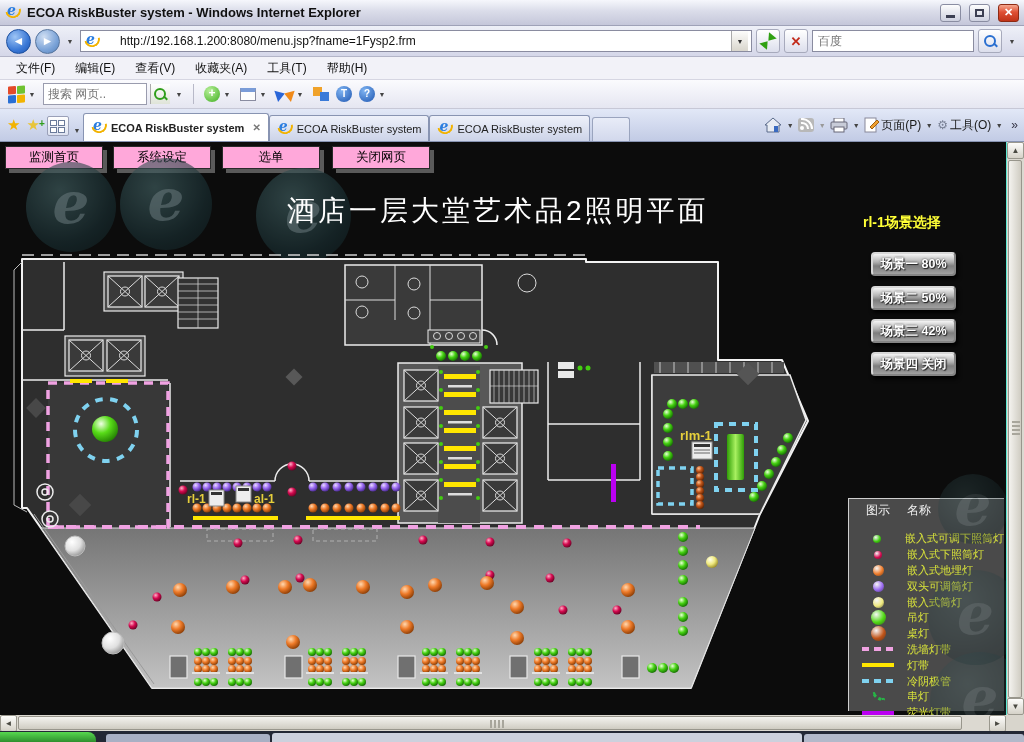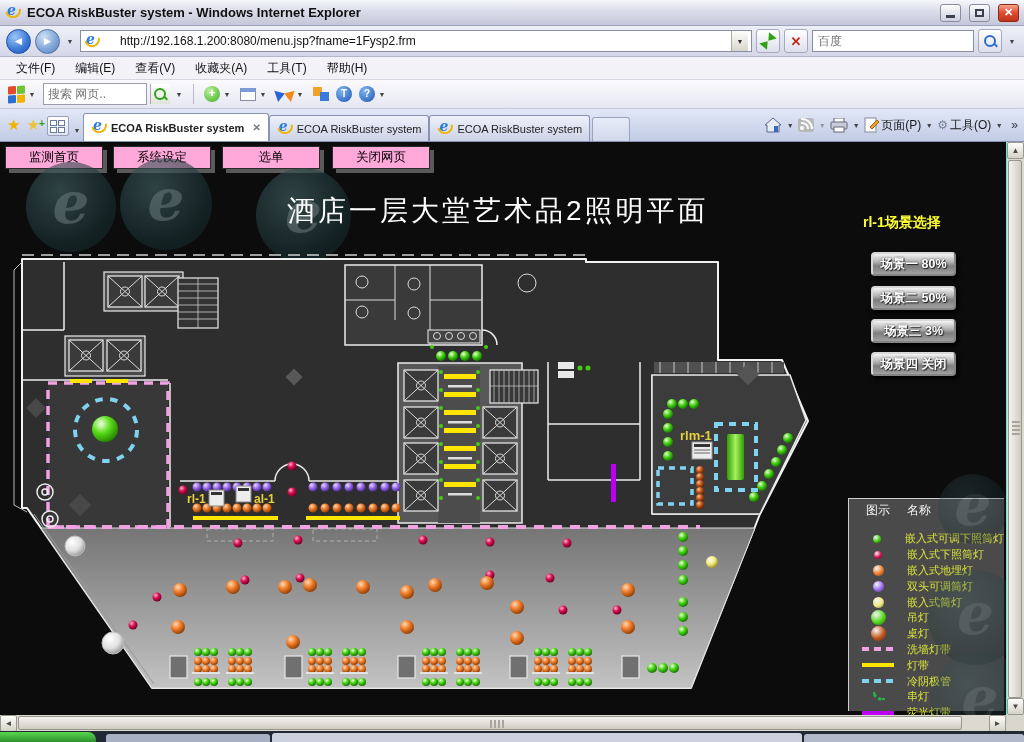--- a/index.html
+++ b/index.html
@@ -283,21 +283,21 @@
     <div class="navbtn" style="left:5px">监测首页</div>
     <div class="navbtn" style="left:113px">系统设定</div>
     <div class="navbtn" style="left:222px">选单</div>
     <div class="navbtn" style="left:332px">关闭网页</div>
 
     <div class="pagetitle">酒店一层大堂艺术品2照明平面</div>
 
     <div class="scene-label">rl-1场景选择</div>
     <div class="scene-btn" style="top:110px">场景一  80%</div>
     <div class="scene-btn" style="top:144px">场景二  50%</div>
-    <div class="scene-btn" style="top:177px">场景三  3%</div>
+    <div class="scene-btn" style="top:177px">场景三  42%</div>
     <div class="scene-btn" style="top:210px">场景四 关闭</div>
 
     <svg class="planwrap" viewBox="0 142 1006 573">
       <defs>
         <linearGradient id="lg" x1="0" y1="528" x2="0" y2="688" gradientUnits="userSpaceOnUse">
           <stop offset="0" stop-color="#757575"></stop>
             <stop offset="1" stop-color="#c3c3c3"></stop>
         </linearGradient>
         <linearGradient id="barGr" x1="0" y1="0" x2="1" y2="0">
           <stop offset="0" stop-color="#2f9e06"></stop>

